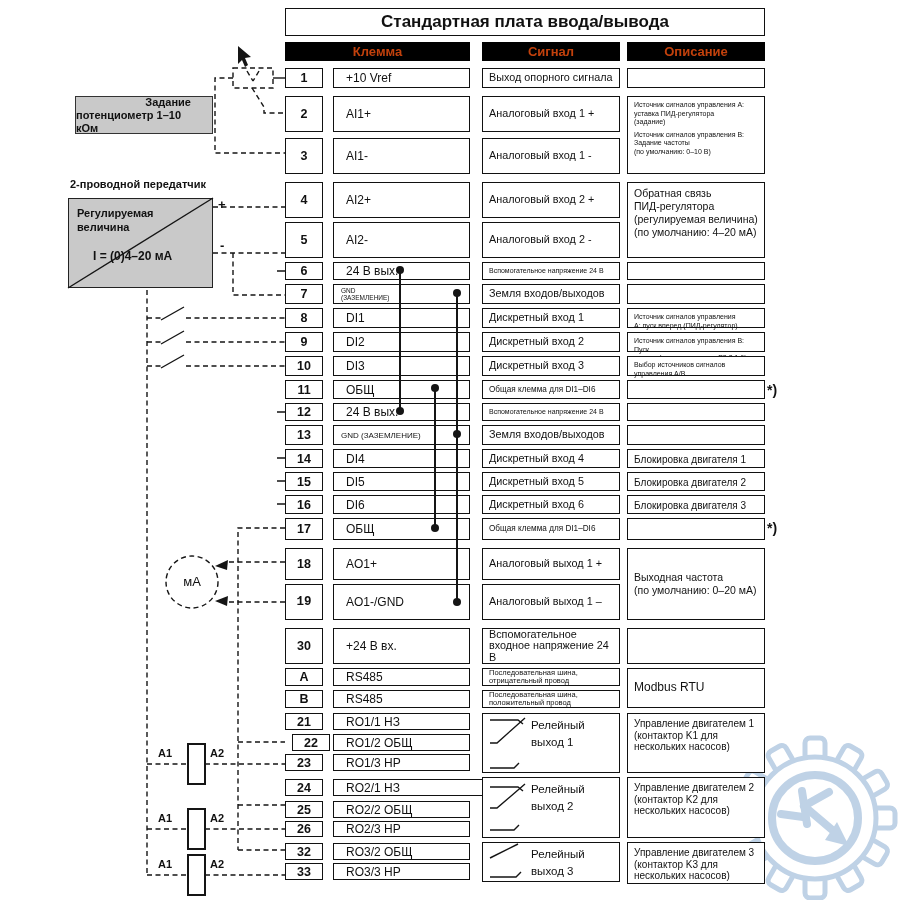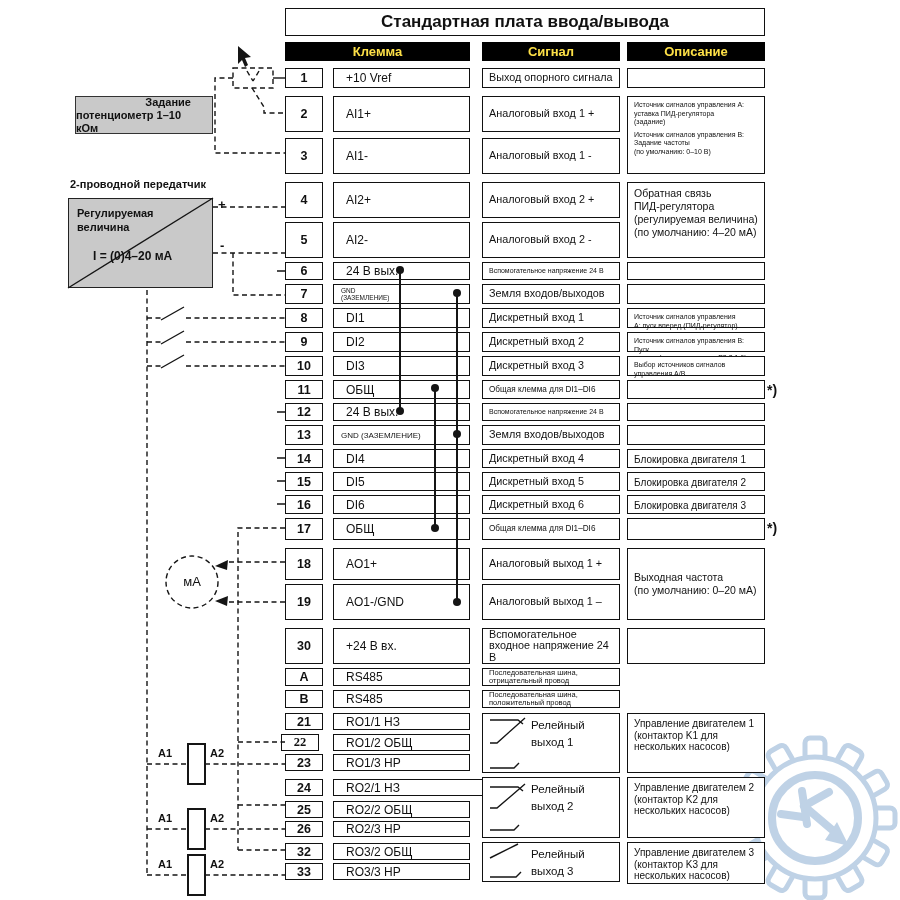--- a/index.html
+++ b/index.html
@@ -2,21 +2,21 @@
 <html><head>
 <meta charset="utf-8">
 <style>
   html,body{margin:0;padding:0;background:#fff}
   .canvas{position:relative;width:900px;height:900px;background:#fff;overflow:hidden;
           font-family:"Liberation Sans",sans-serif;color:#111}
   .gear{position:absolute;left:730px;top:733px;z-index:0}
   .titlebox{position:absolute;left:285px;top:8px;width:480px;height:28px;border:1.5px solid #111;
             background:#fff;display:flex;align-items:center;justify-content:center;
             font-size:17px;font-weight:700;box-sizing:border-box;z-index:2}
-  .hdr{position:absolute;top:42px;height:19px;background:#000;color:#fde047;font-weight:700;font-size:13px;
+  .hdr{position:absolute;top:42px;height:19px;background:#000;color:#c2410c;font-weight:700;font-size:13px;
        display:flex;align-items:center;justify-content:center;box-sizing:border-box;z-index:2}
   .tnum{position:absolute;border:1.7px solid #111;background:#fff;display:flex;align-items:center;
         justify-content:center;font-size:12.5px;font-weight:700;box-sizing:border-box;z-index:2}
   .tname{position:absolute;border:1.6px solid #111;background:#fff;display:flex;align-items:center;
          font-size:12px;padding-left:12px;box-sizing:border-box;z-index:2}
   .tname.gnd2{font-size:6.5px;line-height:7px;white-space:pre-line;padding-left:7px}
   .tname.gnd1{font-size:8px;padding-left:7px}
   .sig{position:absolute;border:1.3px solid #111;background:#fff;display:flex;align-items:center;
        font-size:10.8px;line-height:11.5px;padding:0 6px;box-sizing:border-box;z-index:2}
   .sig.f7{font-size:7px;line-height:8px}
@@ -216,35 +216,35 @@
     <div class="sig" style="left: 482px; top: 472px; width: 138px; height: 19px;">Дискретный вход 5</div>
     <div class="tnum" style="left: 285px; top: 495px; width: 38px; height: 19px;">16</div>
     <div class="tname" style="left: 333px; top: 495px; width: 137px; height: 19px;">DI6</div>
     <div class="sig" style="left: 482px; top: 495px; width: 138px; height: 19px;">Дискретный вход 6</div>
     <div class="tnum" style="left: 285px; top: 518px; width: 38px; height: 22px;">17</div>
     <div class="tname" style="left: 333px; top: 518px; width: 137px; height: 22px;">ОБЩ</div>
     <div class="sig f8" style="left: 482px; top: 518px; width: 138px; height: 22px;">Общая клемма для DI1–DI6</div>
     <div class="tnum" style="left: 285px; top: 548px; width: 38px; height: 32px;">18</div>
     <div class="tname" style="left: 333px; top: 548px; width: 137px; height: 32px;">AO1+</div>
     <div class="sig" style="left: 482px; top: 548px; width: 138px; height: 32px;">Аналоговый выход 1 +</div>
-    <div class="tnum" style="left: 285px; top: 584px; width: 38px; height: 36px;">19</div>
+    <div class="tnum" style="left: 285px; top: 584px; width: 38px; height: 36px; font-family: Liberation Mono, monospace;">19</div>
     <div class="tname" style="left: 333px; top: 584px; width: 137px; height: 36px;">AO1-/GND</div>
     <div class="sig" style="left: 482px; top: 584px; width: 138px; height: 36px;">Аналоговый выход 1 –</div>
     <div class="tnum" style="left: 285px; top: 628px; width: 38px; height: 36px;">30</div>
     <div class="tname" style="left: 333px; top: 628px; width: 137px; height: 36px;">+24 В вх.</div>
     <div class="sig" style="left: 482px; top: 628px; width: 138px; height: 36px;">Вспомогательное входное напряжение 24 В</div>
     <div class="tnum" style="left: 285px; top: 668px; width: 38px; height: 18px;">A</div>
     <div class="tname" style="left: 333px; top: 668px; width: 137px; height: 18px;">RS485</div>
     <div class="sig f75" style="left: 482px; top: 668px; width: 138px; height: 18px;">Последовательная шина, отрицательный провод</div>
     <div class="tnum" style="left: 285px; top: 690px; width: 38px; height: 18px;">B</div>
     <div class="tname" style="left: 333px; top: 690px; width: 137px; height: 18px;">RS485</div>
     <div class="sig f75" style="left: 482px; top: 690px; width: 138px; height: 18px;">Последовательная шина, положительный провод</div>
     <div class="tnum" style="left: 285px; top: 713px; width: 38px; height: 17px;">21</div>
     <div class="tname" style="left: 333px; top: 713px; width: 137px; height: 17px;">RO1/1 НЗ</div>
-    <div class="tnum" style="left: 281px; top: 734px; width: 38px; height: 17px; font-family: Liberation Serif, serif;">22</div>
+    <div class="tnum" style="left: 292px; top: 734px; width: 38px; height: 17px;">22</div>
     <div class="tname" style="left: 333px; top: 734px; width: 137px; height: 17px;">RO1/2 ОБЩ</div>
     <div class="tnum" style="left: 285px; top: 754px; width: 38px; height: 17px;">23</div>
     <div class="tname" style="left: 333px; top: 754px; width: 137px; height: 17px;">RO1/3 НР</div>
     <div class="tnum" style="left: 285px; top: 779px; width: 38px; height: 17px;">24</div>
     <div class="tname" style="left: 333px; top: 779px; width: 160px; height: 17px;">RO2/1 НЗ</div>
     <div class="tnum" style="left: 285px; top: 801px; width: 38px; height: 17px;">25</div>
     <div class="tname" style="left: 333px; top: 801px; width: 137px; height: 17px;">RO2/2 ОБЩ</div>
     <div class="tnum" style="left: 285px; top: 821px; width: 38px; height: 16px;">26</div>
     <div class="tname" style="left: 333px; top: 821px; width: 137px; height: 16px;">RO2/3 НР</div>
     <div class="tnum" style="left: 285px; top: 843px; width: 38px; height: 17px;">32</div>
@@ -294,20 +294,23 @@
     <div class="desc" style="left: 627px; top: 495px; width: 138px; height: 19px;">
       <div class="dline">Блокировка двигателя 3</div>
     </div>
     <div class="desc" style="left: 627px; top: 518px; width: 138px; height: 22px;"></div>
     <div class="ast" style="left: 767px; top: 520px; width: 20px; height: 18px;">*)</div>
     <div class="desc f105 ctr" style="left: 627px; top: 548px; width: 138px; height: 72px;">
       <div class="dline">Выходная частота</div>
       <div class="dline">(по умолчанию: 0–20 мА)</div>
     </div>
     <div class="desc" style="left: 627px; top: 628px; width: 138px; height: 36px;"></div>
+    <div class="desc f12 ctr" style="left: 627px; top: 668px; width: 138px; height: 40px;">
+      <div class="dline">Modbus RTU</div>
+    </div>
     <div class="desc" style="left: 627px; top: 713px; width: 138px; height: 60px;">
       <div class="dline">Управление двигателем 1</div>
       <div class="dline">(контактор K1 для</div>
       <div class="dline">нескольких насосов)</div>
     </div>
     <div class="desc" style="left: 627px; top: 777px; width: 138px; height: 61px;">
       <div class="dline">Управление двигателем 2</div>
       <div class="dline">(контактор K2 для</div>
       <div class="dline">нескольких насосов)</div>
     </div>

